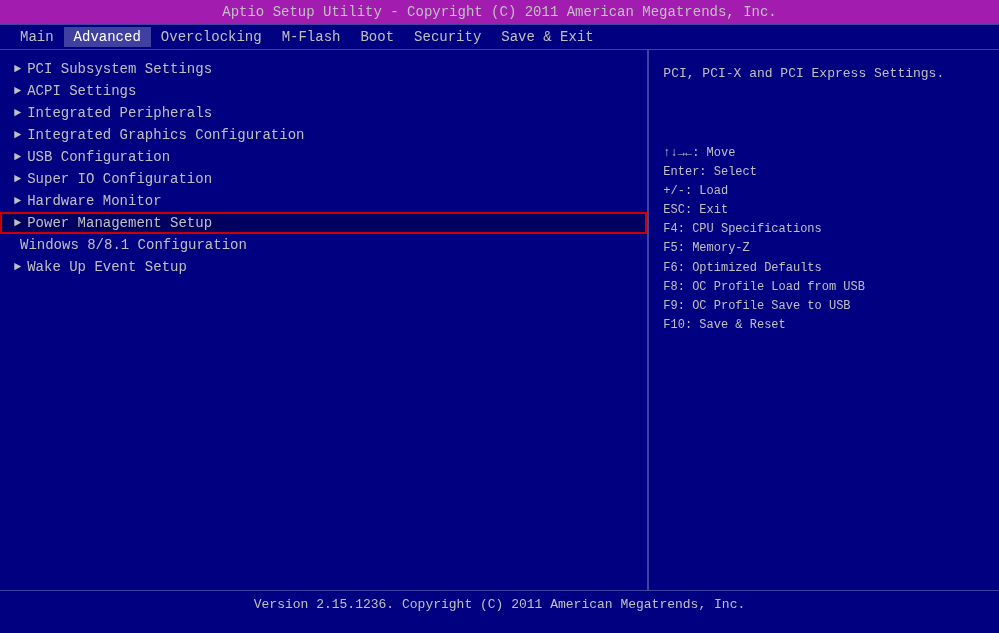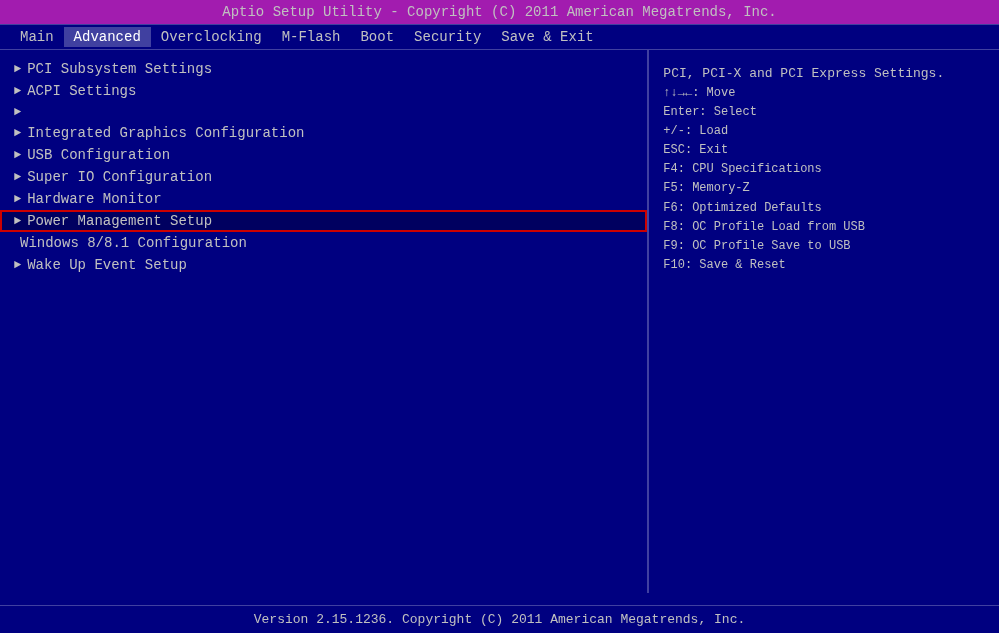--- a/index.html
+++ b/index.html
@@ -90,37 +90,38 @@
     }
 
     .help-text {
       color: #c0c0c0;
       font-size: 13px;
       line-height: 1.5;
       margin-top: 4px;
     }
 
     .keybind-section {
+      margin-top: 60px;
     }
 
     .keybind-item {
       color: #c0c0c0;
       font-size: 12px;
       line-height: 1.6;
     }
 
     .bottom-bar {
       background-color: #000080;
       border-top: 1px solid #4040a0;
       text-align: center;
       padding: 6px 0;
       font-size: 13px;
       color: #c0c0c0;
       position: absolute;
-      bottom: 0;
+      bottom: 15px;
       width: 100%;
     }
   </style>
 </head>
 <body>
 
 <div class="title-bar">
   <span>Aptio Setup Utility - Copyright (C) 2011 American Megatrends, Inc.</span>
 </div>
 
@@ -139,20 +140,21 @@
       <div class="menu-entry">
         <span class="arrow">►</span>
         <span>PCI Subsystem Settings</span>
       </div>
       <div class="menu-entry">
         <span class="arrow">►</span>
         <span>ACPI Settings</span>
       </div>
       <div class="menu-entry">
         <span class="arrow">►</span>
+        <span>Integrated Peripherals</span>
       </div>
       <div class="menu-entry">
         <span class="arrow">►</span>
         <span>Integrated Graphics Configuration</span>
       </div>
       <div class="menu-entry">
         <span class="arrow">►</span>
         <span>USB Configuration</span>
       </div>
       <div class="menu-entry">

